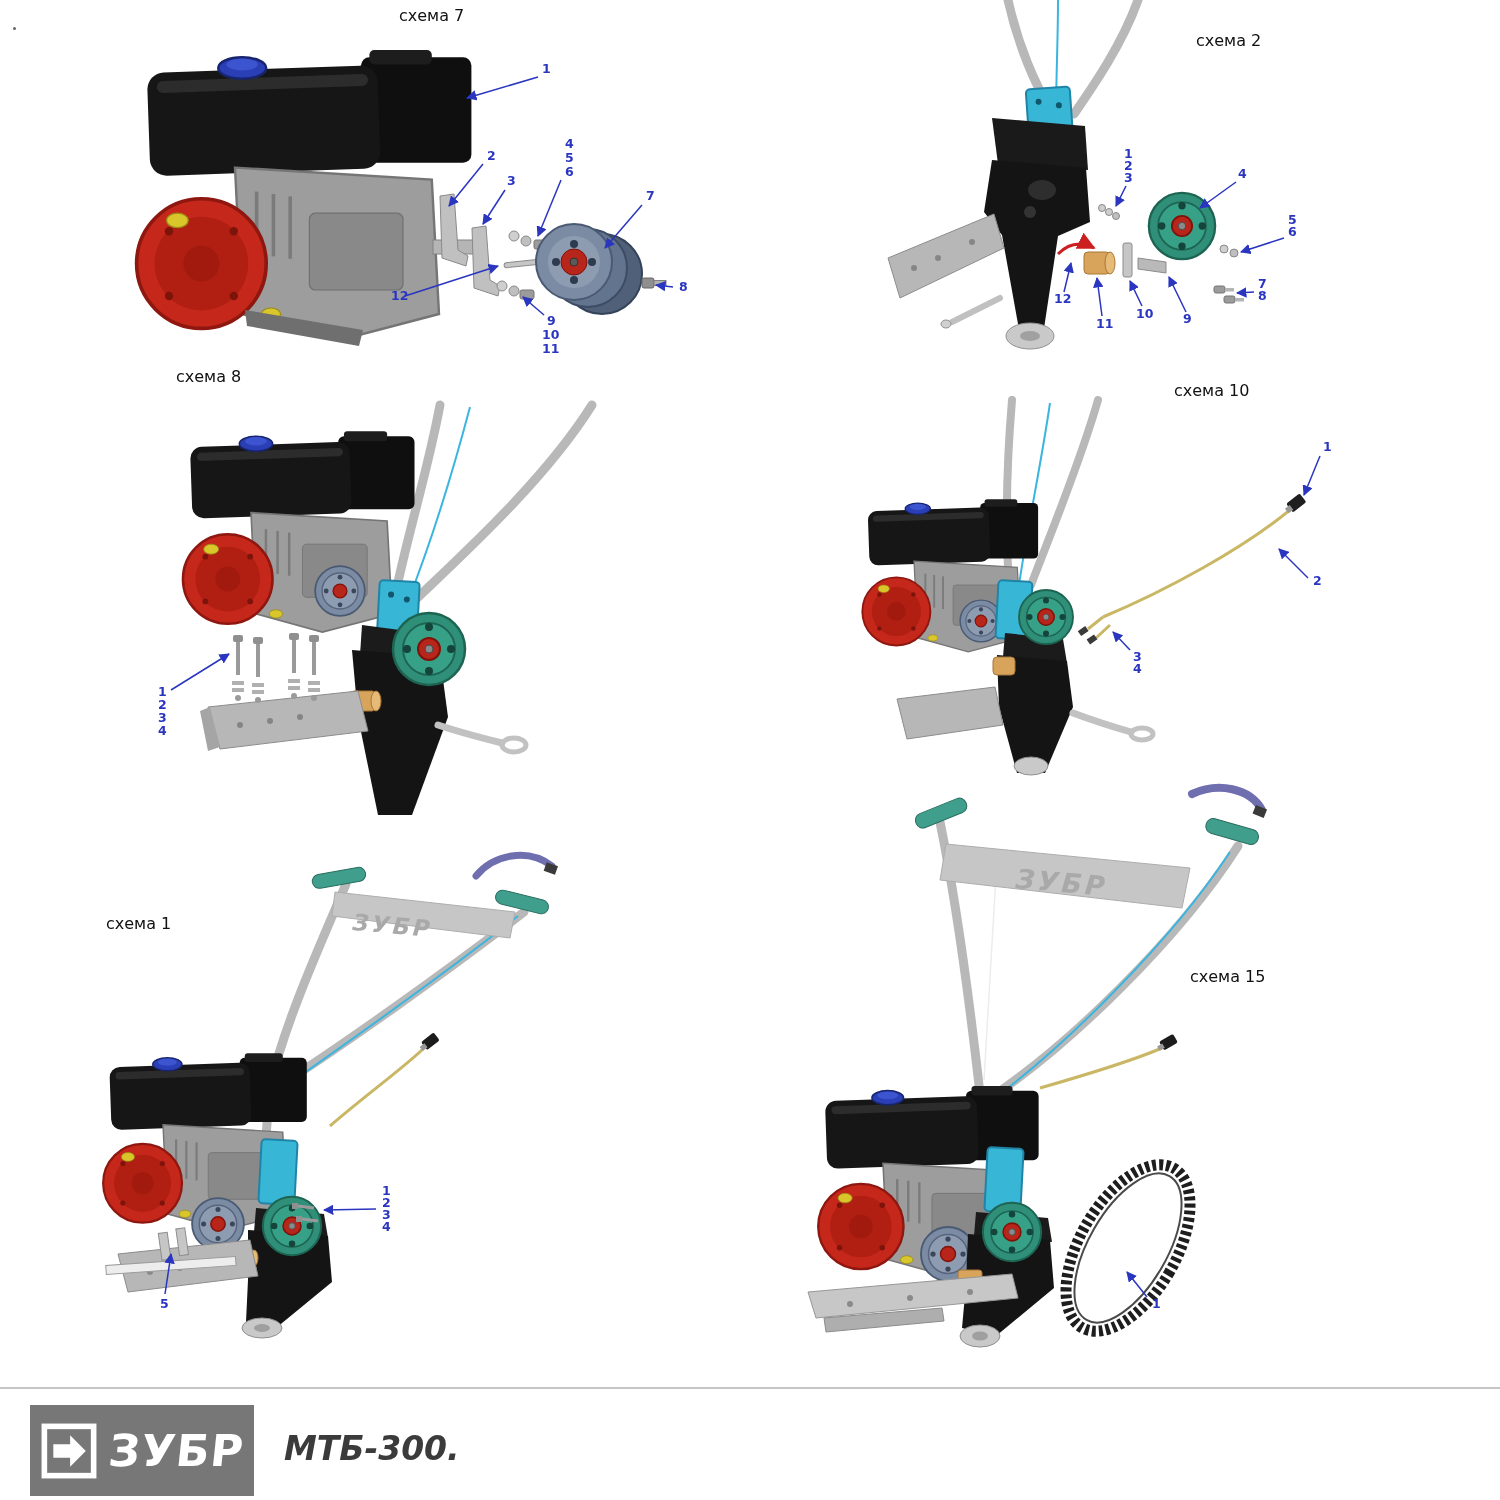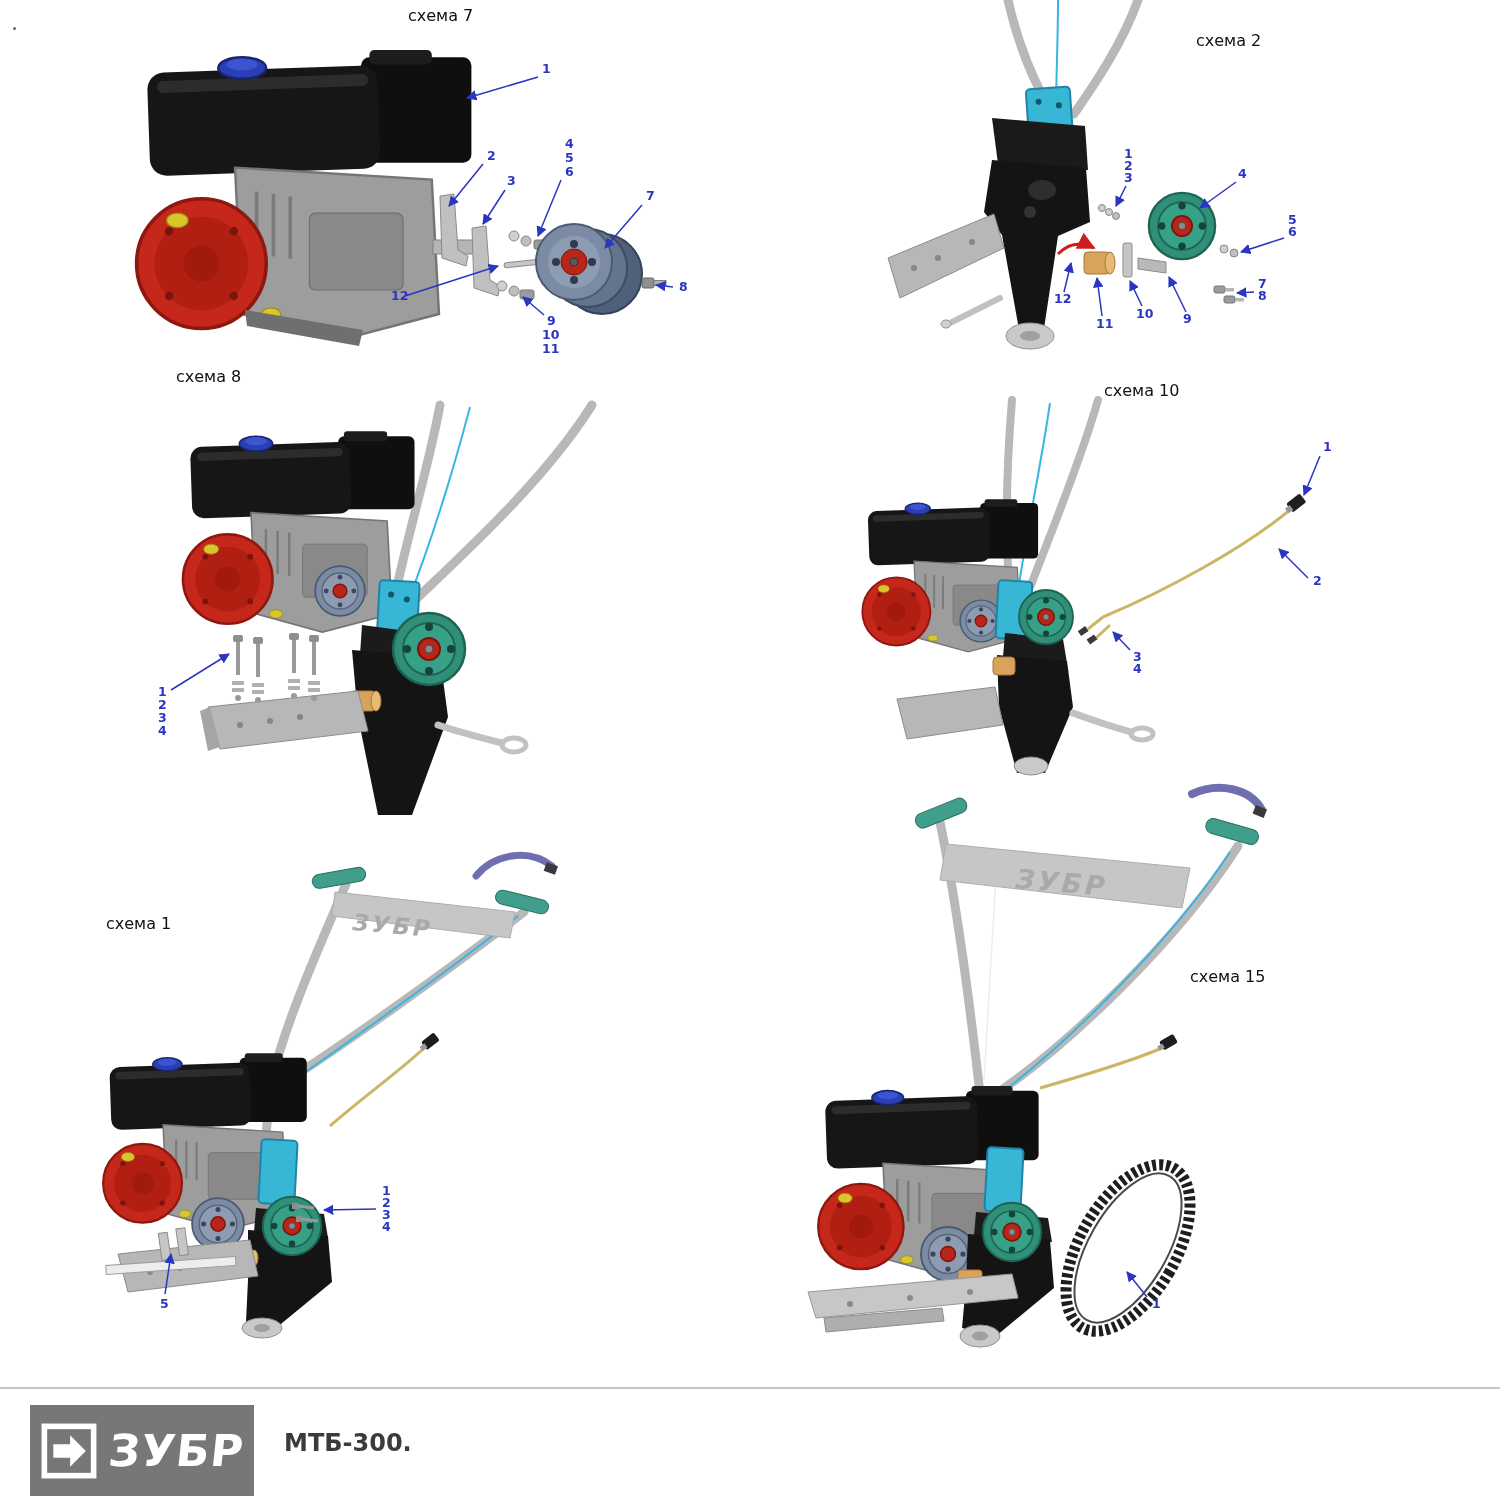--- a/index.html
+++ b/index.html
@@ -11,21 +11,21 @@
   .tube{stroke:#b8b8b8;stroke-width:8;fill:none;stroke-linecap:round;}
   .tube9{stroke:#b8b8b8;stroke-width:9;fill:none;stroke-linecap:round;}
   .cyanline{stroke:#3ab5e0;stroke-width:2;fill:none;}
   .ycable{stroke:#c9b765;stroke-width:3;fill:none;}
   .wm{fill:#a9a9a9;font-weight:bold;font-style:italic;letter-spacing:3px;font-family:"DejaVu Sans",sans-serif;}
   .stray{position:absolute;left:13px;top:27px;width:3px;height:3px;background:#666;border-radius:50%;}
   .divider{position:absolute;left:0;top:1387px;width:1500px;height:2px;background:#c6c6c6;}
   .logo{position:absolute;left:30px;top:1405px;width:224px;height:91px;background:#777;display:flex;align-items:center;justify-content:center;gap:12px;}
   .logo-text{color:#fff;font-size:44px;font-weight:bold;display:inline-block;transform:skewX(-6deg);letter-spacing:1px;}
   .footer-text{position:absolute;left:284px;top:1405px;height:91px;display:flex;align-items:baseline;gap:12px;white-space:nowrap;padding-top:24px;box-sizing:border-box;}
-  .model{font-size:24px;font-weight:bold;color:#3b3b3b;}
+  .model{font-size:33px;font-weight:bold;color:#3b3b3b;font-style:italic;}
   .caption{font-size:32px;color:#9c9c9c;}
 </style>
 </head>
 <body>
 
 <div class="stray"></div>
 
 <svg id="art" width="1500" height="1385" viewBox="0 0 1500 1385">
   <defs>
     <marker id="mB" viewBox="0 0 10 10" refX="9" refY="5" markerWidth="7" markerHeight="7" orient="auto-start-reverse">
@@ -425,24 +425,24 @@
       <ellipse cx="338" cy="468" rx="48" ry="92" fill="none" stroke="#1e1e1e" stroke-width="11" stroke-dasharray="4 3"></ellipse>
       <ellipse cx="338" cy="468" rx="39" ry="83" fill="none" stroke="#4a4a4a" stroke-width="2"></ellipse>
     </g>
     <g class="callouts">
       <line class="arr" x1="357" y1="517" x2="337" y2="492" marker-end="url(#mB)"></line>
       <text x="362" y="528">1</text>
     </g>
   </g>
 </svg>
 
-<div class="schema-title" style="left:408px;top:6px">схема 7</div>
+<div class="schema-title" style="left:399px;top:6px">схема 7</div>
 <div class="schema-title" style="left:1196px;top:31px">схема 2</div>
 <div class="schema-title" style="left:176px;top:367px">схема 8</div>
-<div class="schema-title" style="left:1104px;top:381px">схема 10</div>
+<div class="schema-title" style="left:1174px;top:381px">схема 10</div>
 <div class="schema-title" style="left:106px;top:914px">схема 1</div>
 <div class="schema-title" style="left:1190px;top:967px">схема 15</div>
 
 <div class="divider"></div>
 <div class="logo">
   <svg width="56" height="56" viewBox="0 0 50 50">
     <rect x="3" y="3" width="44" height="44" fill="none" stroke="#fff" stroke-width="5"></rect>
     <path d="M11 19 h15 v-8 l14 14 -14 14 v-8 h-15 z" fill="#fff"></path>
   </svg>
   <span class="logo-text">ЗУБР</span>

